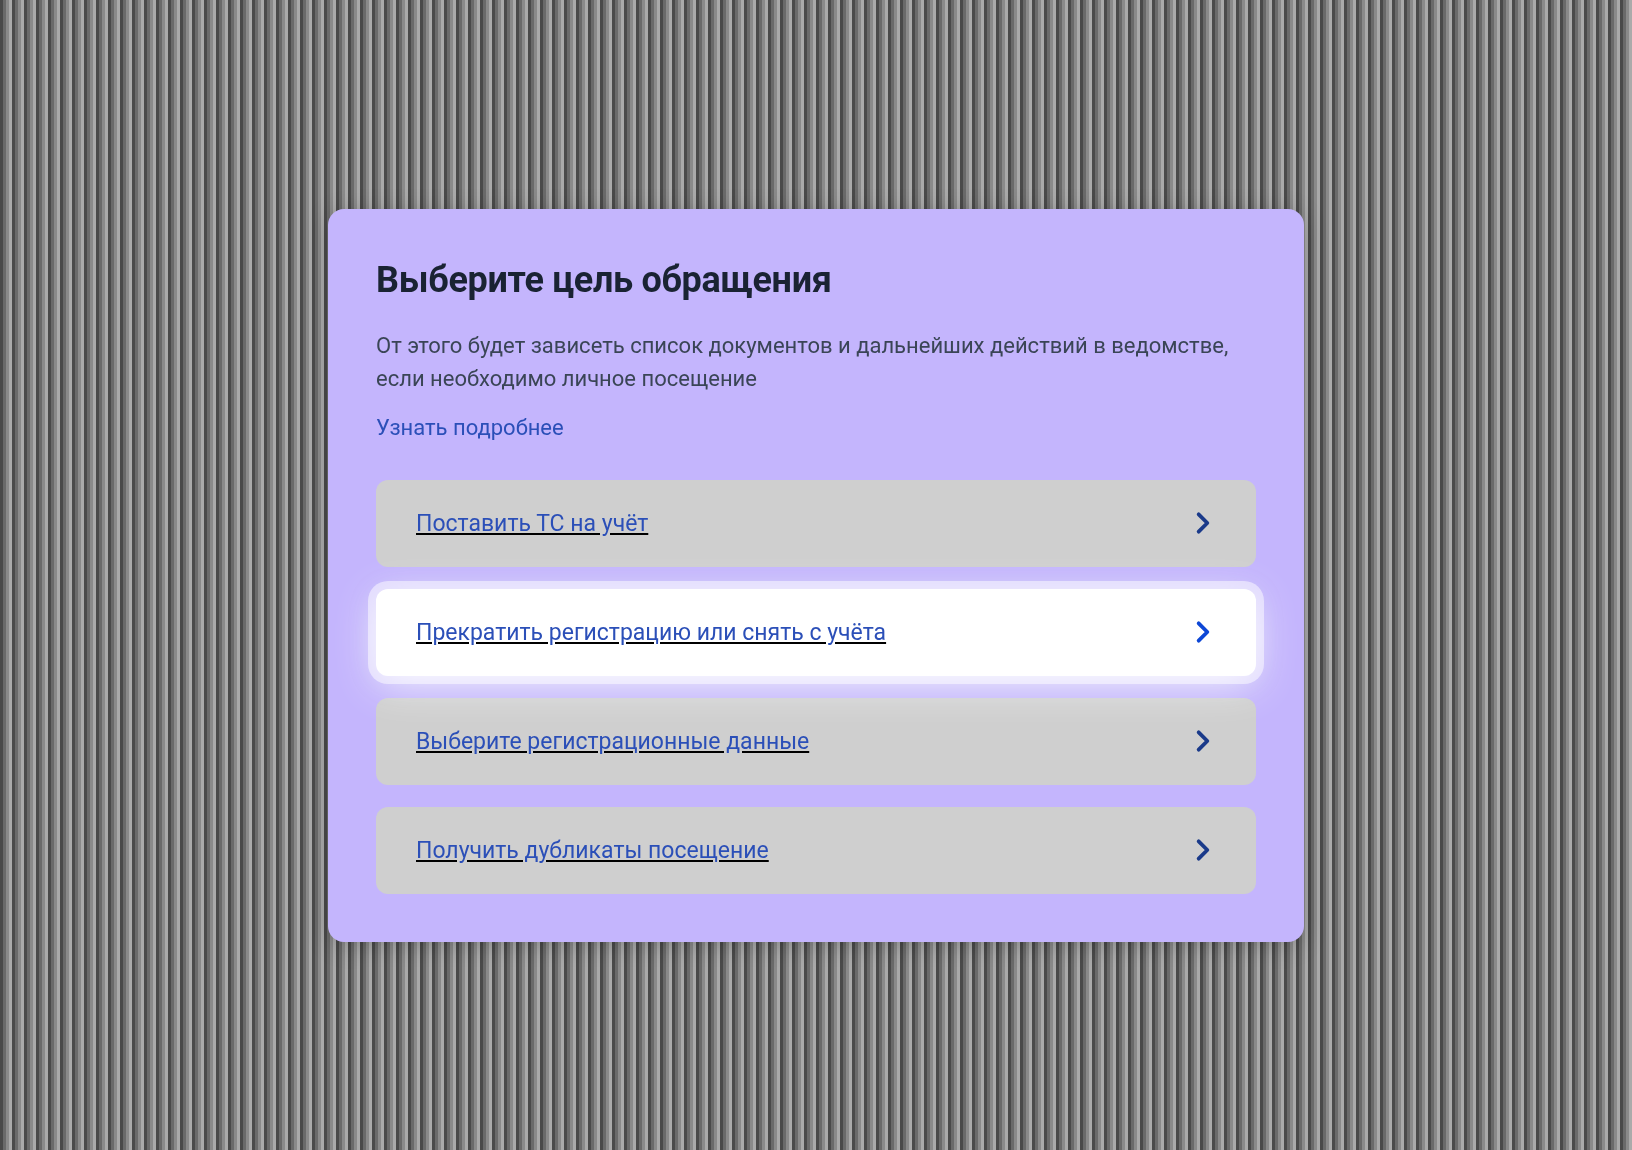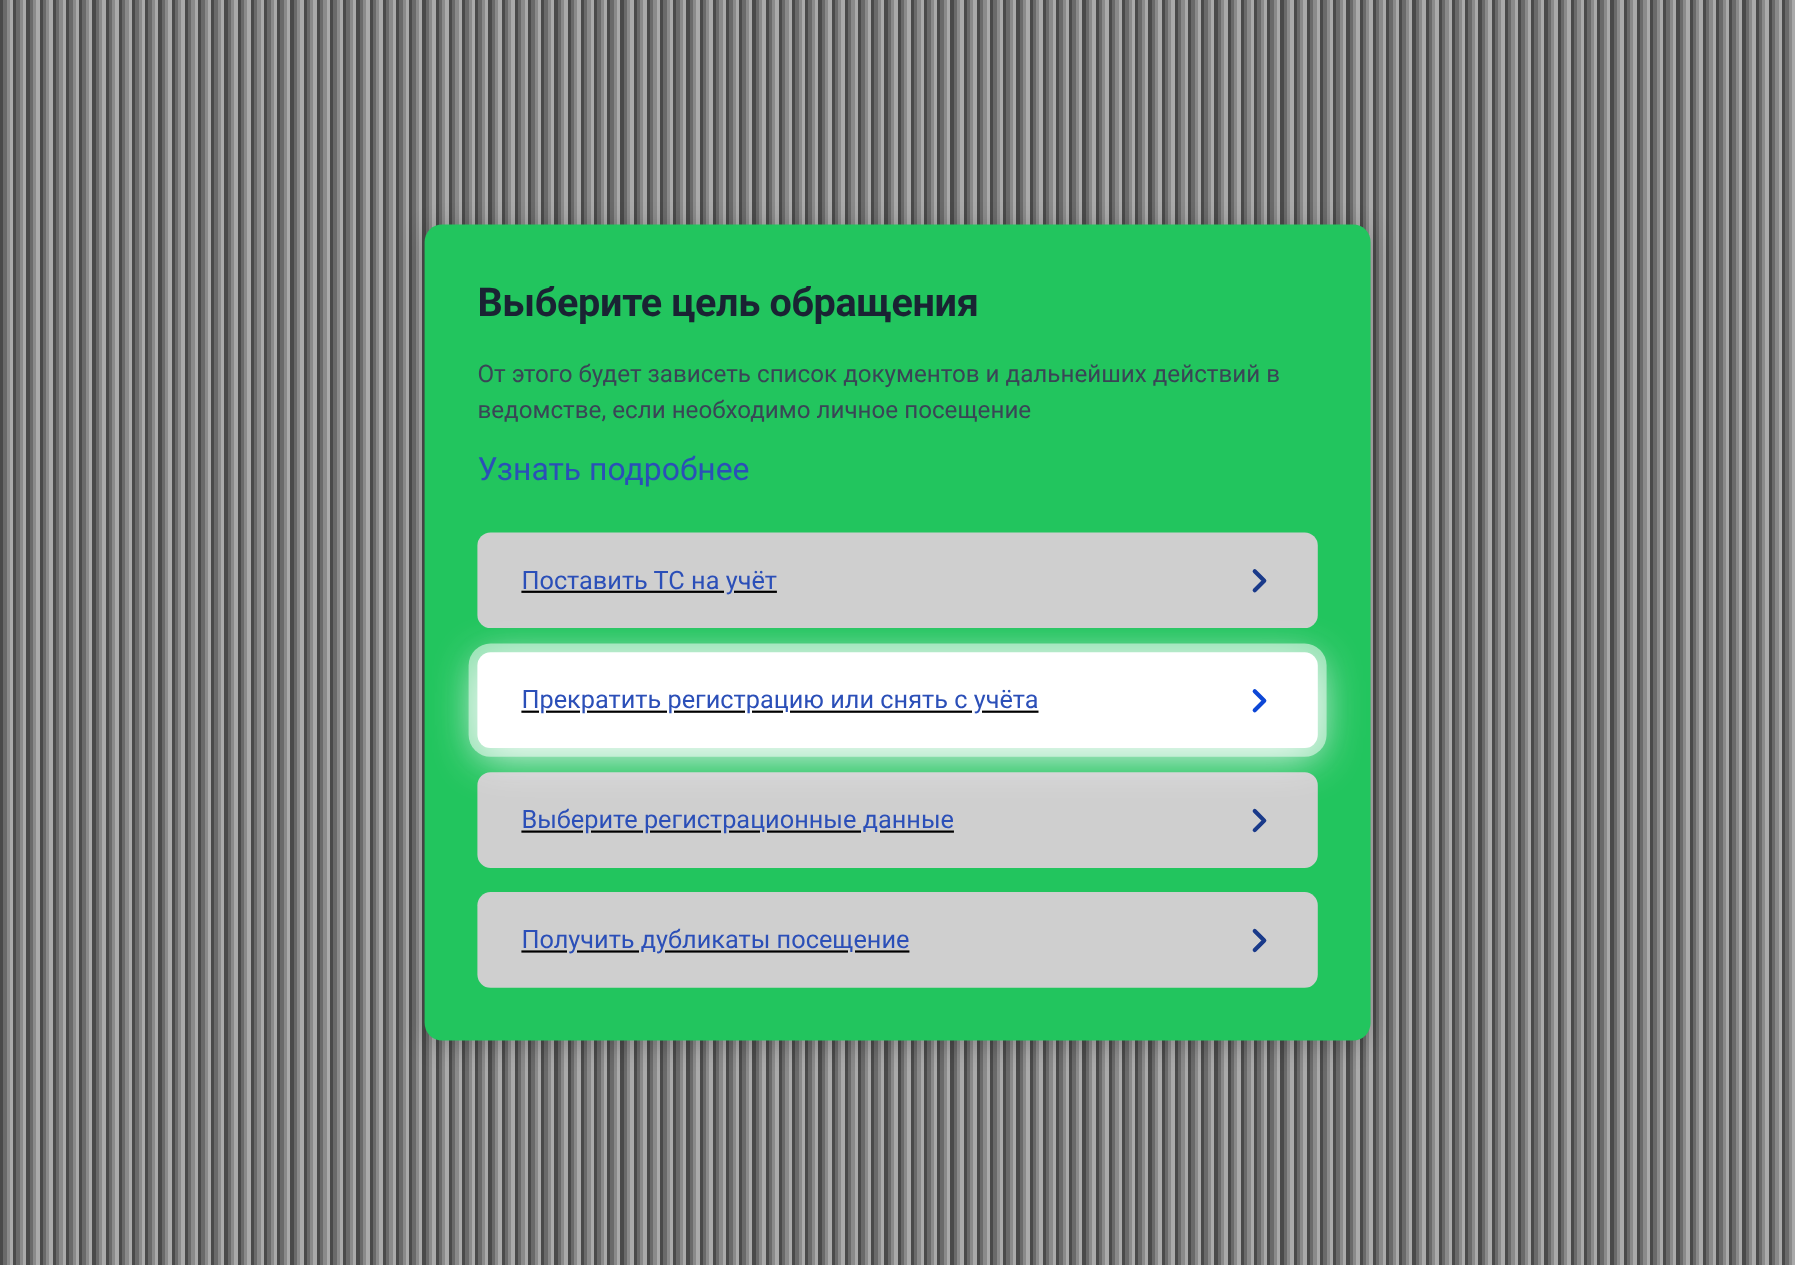--- a/index.html
+++ b/index.html
@@ -22,22 +22,22 @@
         #8a8a8a 9px,
         #aaaaaa 9px,
         #aaaaaa 12px
       );
       display: flex;
       align-items: center;
       justify-content: center;
     }
     
     .card {
-      width: 860px;
-      background: #22c55e;
+      width: 976px;
+      background: #c4b5fd;
       border-radius: 16px;
       padding: 50px 48px 48px 48px;
       box-shadow: 0 4px 24px rgba(0,0,0,0.2);
       position: relative;
     }
     
     .title {
       font-size: 36px;
       font-weight: 700;
       color: #1a2333;
@@ -48,21 +48,21 @@
     .description {
       font-size: 22px;
       line-height: 1.5;
       color: #3a4556;
       margin-bottom: 20px;
       max-width: 900px;
     }
     
     .learn-more {
       display: inline-block;
-      font-size: 29px;
+      font-size: 22px;
       color: #2b4fb8;
       text-decoration: none;
       margin-bottom: 40px;
       cursor: pointer;
     }
     
     .options {
       display: flex;
       flex-direction: column;
       gap: 22px;

